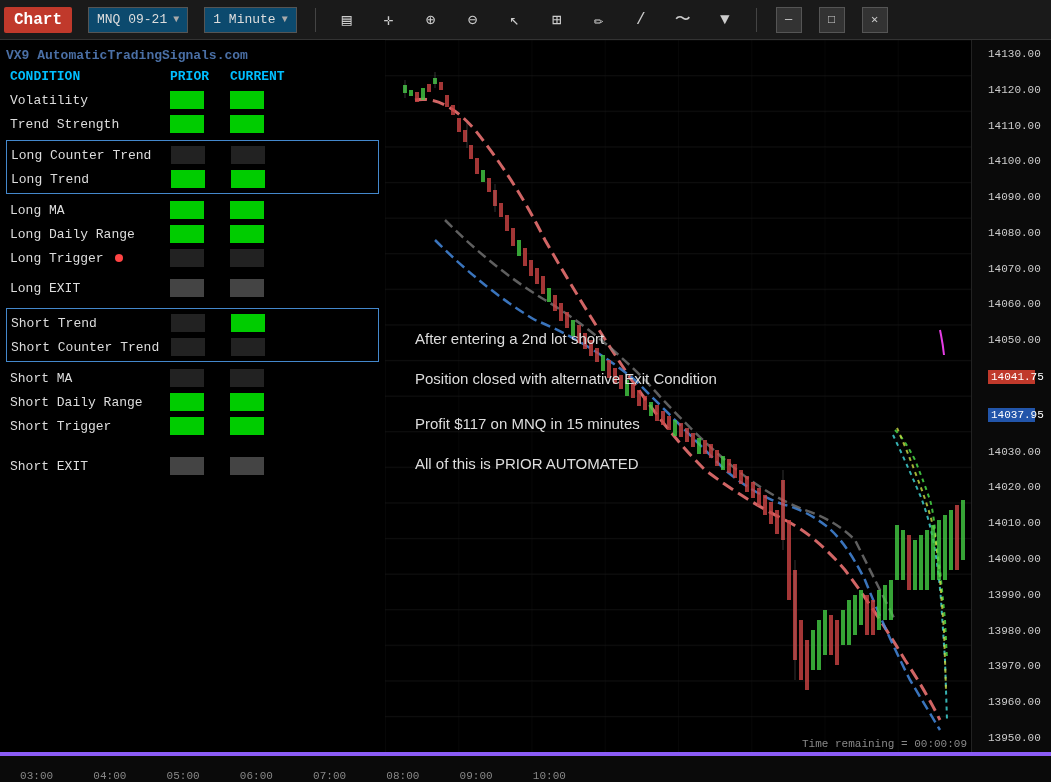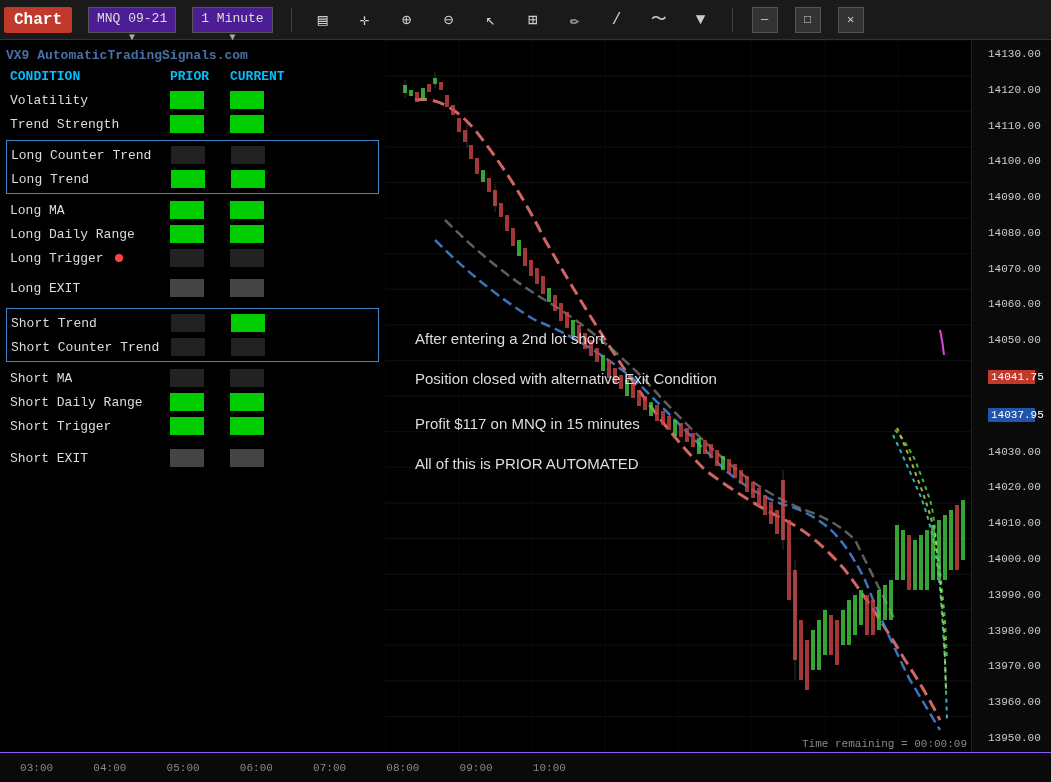--- a/index.html
+++ b/index.html
@@ -24,31 +24,30 @@
     }
     #chart-label {
       background: #c0392b;
       color: #fff;
       font-weight: bold;
       font-size: 16px;
       padding: 4px 10px;
       border-radius: 2px;
     }
     .dropdown {
-      background: #4c1d95;
+      background: #0c4a6e;
       color: #ddd;
       border: 1px solid #555;
       padding: 3px 8px;
       font-size: 13px;
       display: flex;
       align-items: center;
       gap: 6px;
       cursor: pointer;
       height: 26px;
-      flex-direction: column;
     }
     .dropdown-arrow { color: #aaa; font-size: 10px; }
     .toolbar-sep { width: 1px; height: 24px; background: #444; margin: 0 2px; }
     .toolbar-icon {
       color: #ccc;
       font-size: 16px;
       padding: 2px 4px;
       cursor: pointer;
       display: flex;
       align-items: center;
@@ -176,23 +175,23 @@
       background: #2255aa;
       color: #fff;
       padding: 1px 3px;
       font-size: 11px;
     }
 
     
     #time-bar {
       height: 30px;
       background: #0a0a0a;
-      border-top: 1px solid #8b5cf6;
-      display: flex;
-      align-items: center;
+      border-top: 4px solid #8b5cf6;
+      display: flex;
+      align-items: flex-end;
       padding: 0 385px 0 0;
       position: relative;
     }
     #time-labels {
       flex: 1;
       display: flex;
       justify-content: space-around;
       align-items: center;
       padding: 0 80px 0 0;
     }
@@ -396,21 +395,21 @@
       <div class="ct-row">
         <span class="label">Short Trigger</span>
         <span class="cell-pair">
             <span class="green-box"></span>
           </span>
         <span class="cell-pair">
             <span class="green-box"></span>
           </span>
       </div>
 
-      <div class="ct-row" style="margin-top:8px;">
+      <div class="ct-row" style="margin-top:16px;">
         <span class="label">Short EXIT</span>
         <span class="cell-pair">
             <span class="gray-box"></span>
           </span>
         <span class="cell-pair">
             <span class="gray-box"></span>
           </span>
       </div>
 
     </div>

